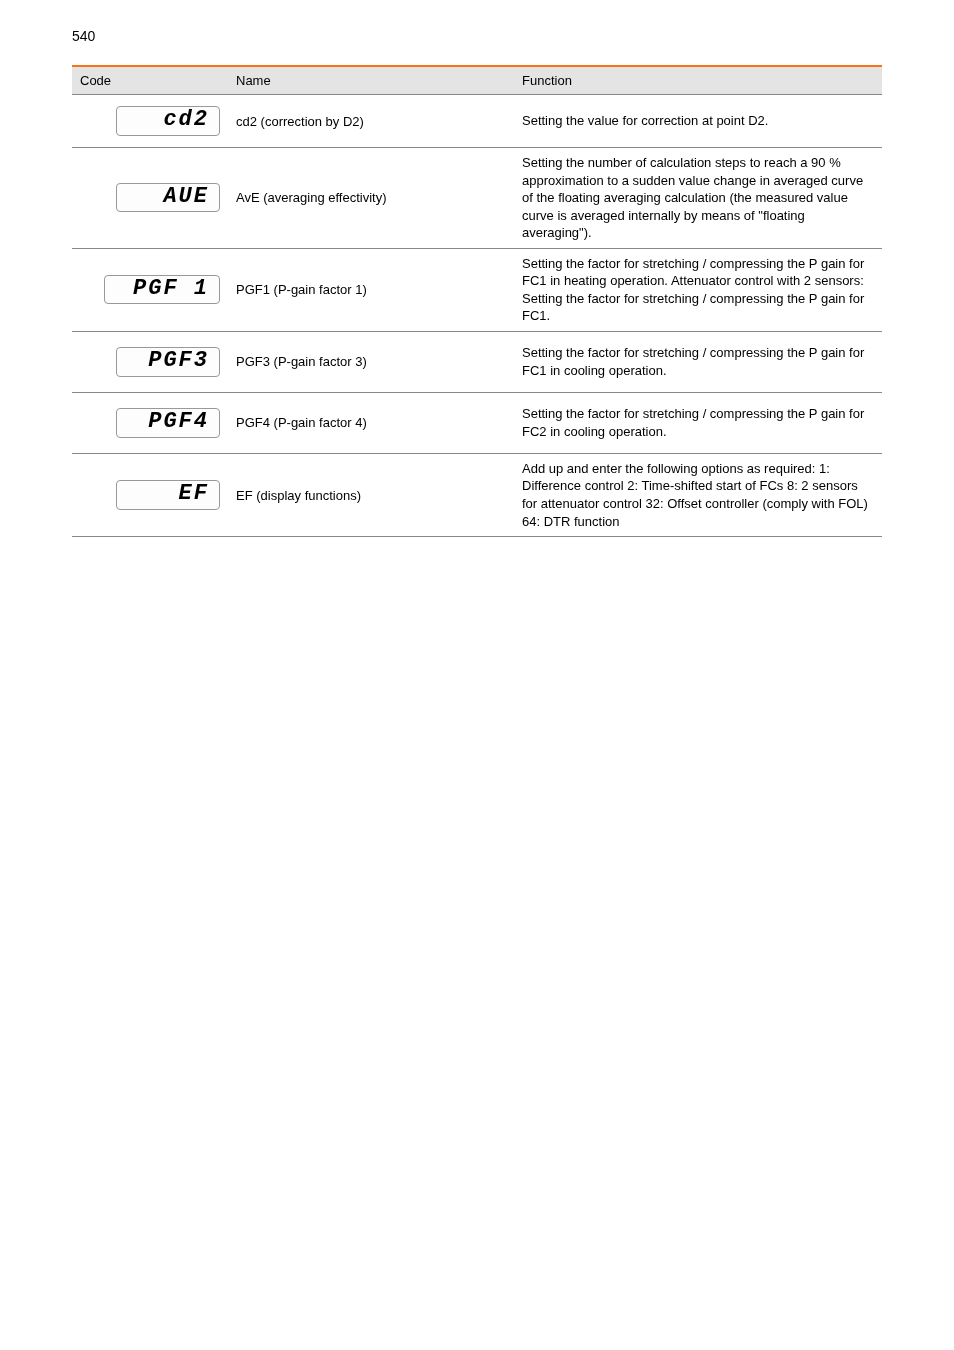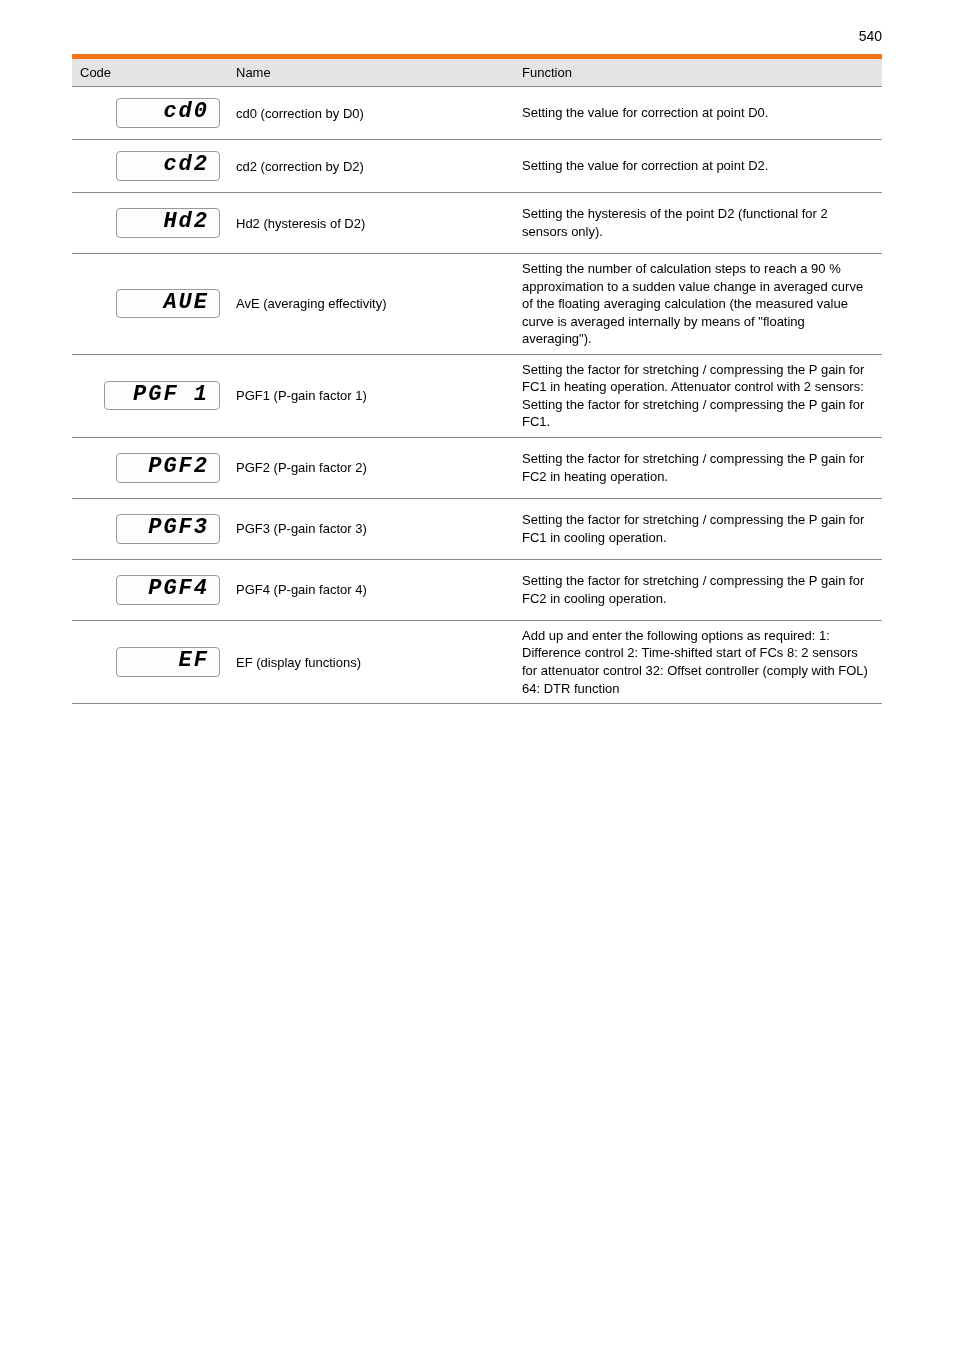--- a/index.html
+++ b/index.html
@@ -12,35 +12,34 @@
   .page {
     width: 954px;
     box-sizing: border-box;
     padding: 28px 72px 40px 72px;
   }
   .header-line {
     font-size: 14px;
     margin-bottom: 2px;
   }
   .page-num {
-    text-align: right;
     font-size: 14px;
-    margin-bottom: 10px;
+    margin-bottom: 21px;
   }
   table {
     width: 100%;
     border-collapse: collapse;
     font-size: 13px;
   }
   thead th {
     background: #e4e4e4;
     text-align: left;
     font-weight: normal;
     padding: 6px 8px;
-    border-top: 5px solid #f97316;
+    border-top: 2px solid #f97316;
     border-bottom: 1px solid #888;
   }
   tbody td {
     border-top: 1px solid #888;
     border-bottom: 1px solid #888;
     vertical-align: middle;
     padding: 6px 8px;
   }
   tbody tr.tall td { height: 68px; }
   tbody tr.med td { height: 48px; }
@@ -81,48 +80,33 @@
   <table>
     <thead>
       <tr>
         <th>Code</th>
         <th>Name</th>
         <th>Function</th>
       </tr>
     </thead>
     <tbody id="tbody">
         <tr class="short">
-          <td class="col-code"><span class="lcd">cd0</span></td>
-          <td class="col-name">cd0 (correction by D0)</td>
-          <td class="desc">Setting the value for correction at point D0.</td>
-        </tr>
-        <tr class="short">
           <td class="col-code"><span class="lcd">cd2</span></td>
           <td class="col-name">cd2 (correction by D2)</td>
           <td class="desc">Setting the value for correction at point D2.</td>
-        </tr>
-        <tr class="med">
-          <td class="col-code"><span class="lcd">Hd2</span></td>
-          <td class="col-name">Hd2 (hysteresis of D2)</td>
-          <td class="desc">Setting the hysteresis of the point D2 (functional for 2 sensors only).</td>
         </tr>
         <tr class="tall">
           <td class="col-code"><span class="lcd">AUE</span></td>
           <td class="col-name">AvE (averaging effectivity)</td>
           <td class="desc">Setting the number of calculation steps to reach a 90 % approximation to a sudden value change in averaged curve of the floating averaging calculation (the measured value curve is averaged internally by means of "floating averaging").</td>
         </tr>
         <tr class="tall">
           <td class="col-code"><span class="lcd">PGF 1</span></td>
           <td class="col-name">PGF1 (P-gain factor 1)</td>
           <td class="desc">Setting the factor for stretching / compressing the P gain for FC1 in heating operation. Attenuator control with 2 sensors: Setting the factor for stretching / compressing the P gain for FC1.</td>
-        </tr>
-        <tr class="med">
-          <td class="col-code"><span class="lcd">PGF2</span></td>
-          <td class="col-name">PGF2 (P-gain factor 2)</td>
-          <td class="desc">Setting the factor for stretching / compressing the P gain for FC2 in heating operation.</td>
         </tr>
         <tr class="med">
           <td class="col-code"><span class="lcd">PGF3</span></td>
           <td class="col-name">PGF3 (P-gain factor 3)</td>
           <td class="desc">Setting the factor for stretching / compressing the P gain for FC1 in cooling operation.</td>
         </tr>
         <tr class="med">
           <td class="col-code"><span class="lcd">PGF4</span></td>
           <td class="col-name">PGF4 (P-gain factor 4)</td>
           <td class="desc">Setting the factor for stretching / compressing the P gain for FC2 in cooling operation.</td>

